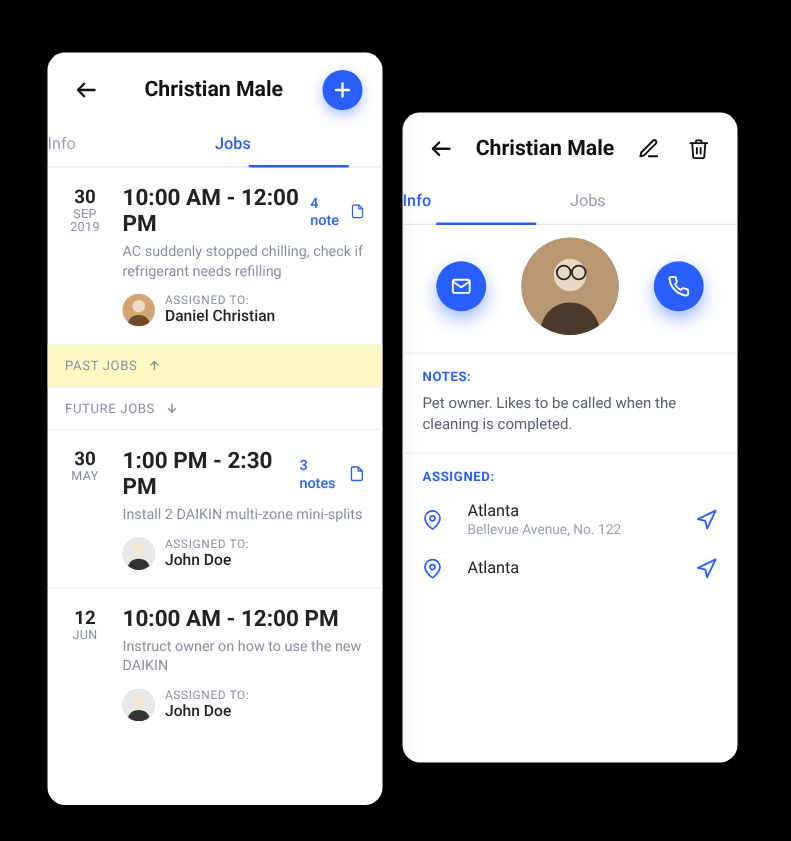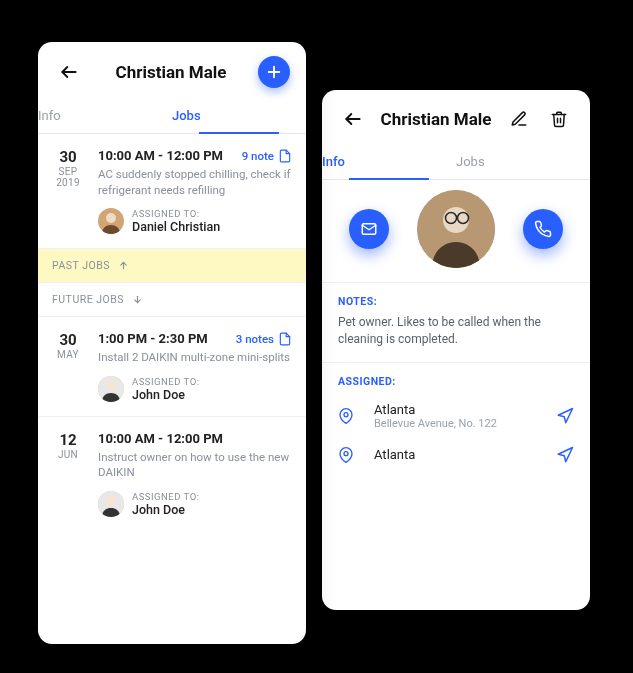--- a/index.html
+++ b/index.html
@@ -121,21 +121,21 @@
     letter-spacing: 0.3px;
   }
   .job-body { flex: 1; min-width: 0; }
   .job-top {
     display: flex;
     align-items: center;
     justify-content: space-between;
     margin-bottom: 4px;
   }
   .job-time {
-    font-size: 13px;
+    font-size: 18px;
     font-weight: 700;
     color: #222;
   }
   .job-notes {
     display: flex;
     align-items: center;
     gap: 4px;
     font-size: 11.5px;
     color: #2a5fff;
     font-weight: 500;
@@ -398,21 +398,21 @@
   <div class="job-item">
     <div class="job-date">
       <div class="day">30</div>
       <div class="mon">SEP</div>
       <div class="mon">2019</div>
     </div>
     <div class="job-body">
       <div class="job-top">
         <div class="job-time">10:00 AM - 12:00 PM</div>
         <div class="job-notes">
-          <span>9 note</span>
+          <span>4 note</span>
           <svg width="14" height="14" viewBox="0 0 24 24" fill="none" stroke="currentColor" stroke-width="2" stroke-linecap="round" stroke-linejoin="round">
               <path d="M14 2H6a2 2 0 0 0-2 2v16a2 2 0 0 0 2 2h12a2 2 0 0 0 2-2V8z"></path>
               <polyline points="14 2 14 8 20 8"></polyline>
             </svg>
         </div>
       </div>
       <div class="job-desc">AC suddenly stopped chilling, check if refrigerant needs refilling</div>
       <div class="assigned">
         <div class="avatar-sm">
           <svg width="26" height="26" viewBox="0 0 26 26">

